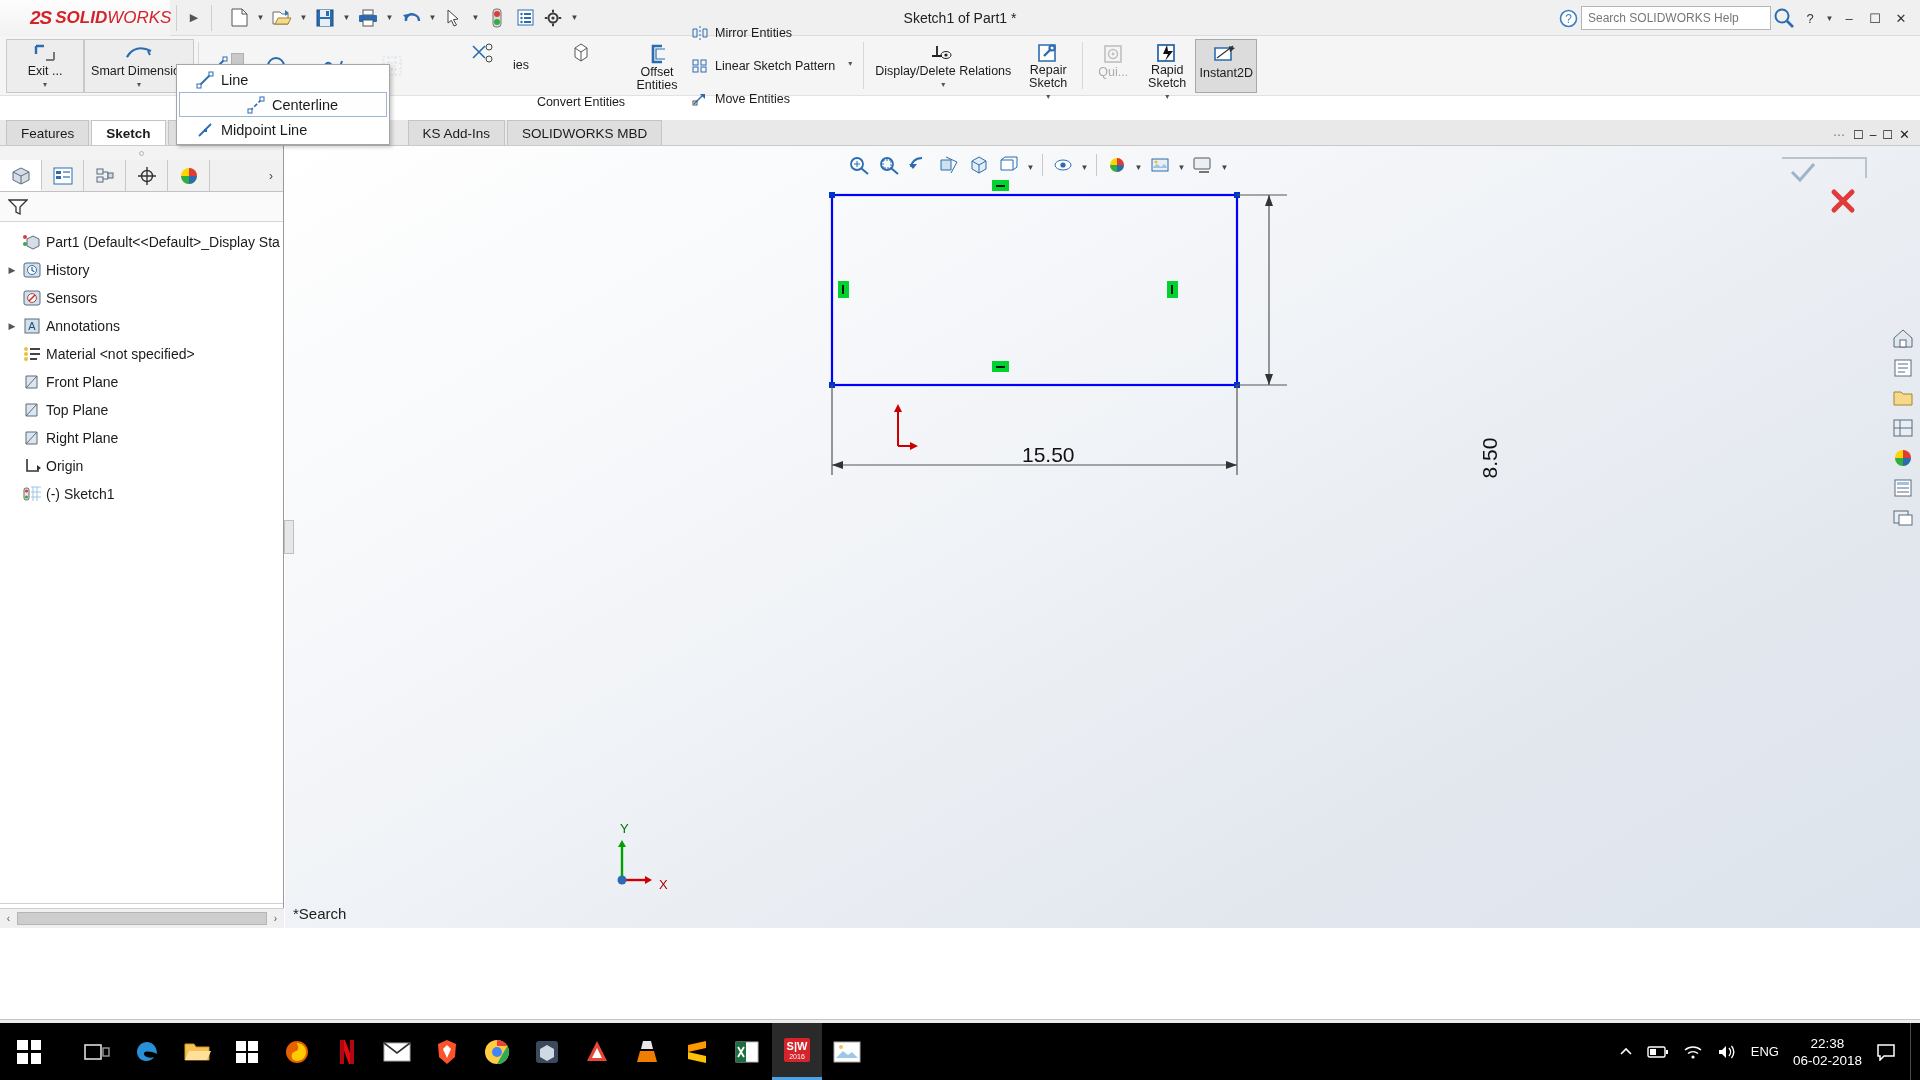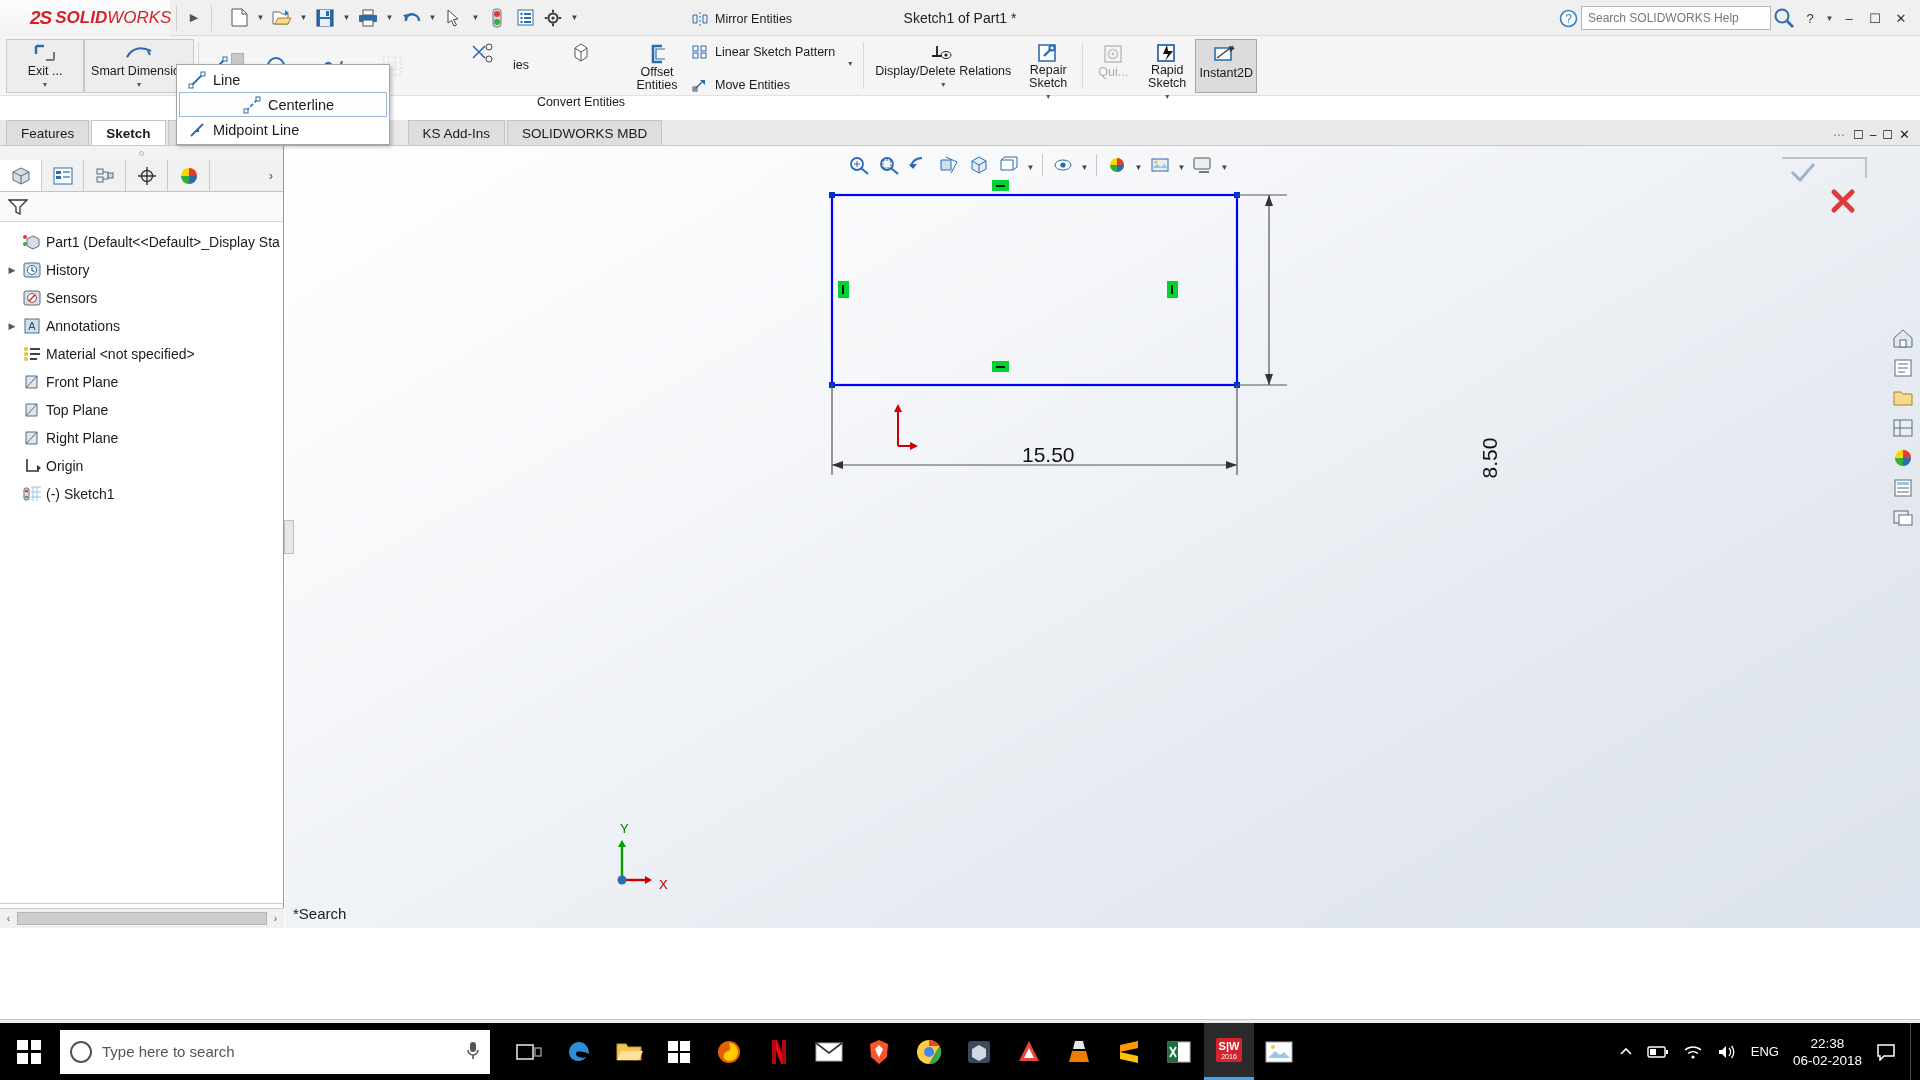--- a/index.html
+++ b/index.html
@@ -53,36 +53,36 @@
   .bigbtn{
     width:78px; display:flex; flex-direction:column; align-items:center; justify-content:flex-start;
     padding-top:3px; font-size:12.5px; color:#1b1b1b; text-align:center; line-height:13px; cursor:default;
   }
   .bigbtn.box{ border:1px solid #c8c8c8; background:#ededed; }
   .bigbtn .ic{ height:24px; display:flex; align-items:center; justify-content:center; }
   .bigbtn .lbl{ padding:0 2px; }
   .bigbtn .dd{ font-size:8px; color:#555; margin-top:auto; padding-bottom:2px;}
   .bigbtn.disabled{ color:#adadad; }
 
-  .smallrow{ display:flex; flex-direction:column; justify-content:flex-end; gap:19px; padding:3px 2px;}
+  .smallrow{ display:flex; flex-direction:column; justify-content:center; gap:19px; padding:3px 2px;}
   .smallbtn{ display:flex; align-items:center; gap:6px; height:17px; font-size:12.5px; padding:0 4px; cursor:default;}
   .smallbtn .ic{ width:18px; display:flex; align-items:center; justify-content:center;}
   .tool-split{ display:flex; align-items:center; }
   .tool-ico{ width:26px; height:26px; display:flex; align-items:center; justify-content:center;}
   .tool-dd{ width:13px; height:26px; display:flex; align-items:center; justify-content:center; font-size:8px; color:#444;}
   .tool-dd.sel{ background:#c9c9c9; border:1px solid #b0b0b0;}
 
   
   .dropmenu{
     position:absolute; left:176px; top:64px; width:214px;
     background:#fff; border:1px solid #a6a6a6; box-shadow:2px 2px 4px rgba(0,0,0,.22);
     z-index:60; padding:2px 0;
   }
   .dropitem{
-    display:flex; align-items:center; height:25px; padding-left:6px; font-size:14.5px; color:#1b1b1b; cursor:default;
+    display:flex; align-items:center; height:25px; padding-left:14px; font-size:14.5px; color:#1b1b1b; cursor:default;
   }
   .dropitem .ic{ width:30px; display:flex; align-items:center; justify-content:center;}
   .dropitem.hl{ border:1px solid #9ab8d6; background:#fefefe; margin:0 2px;justify-content:center;}
 
   
   .tabstrip{
     position:absolute; left:0; top:120px; width:1920px; height:26px;
     background:#e9e9e9; border-bottom:1px solid #c9c9c9; display:flex; align-items:flex-end;
   }
   .tab{
@@ -972,30 +972,20 @@
 
   <div class="taskbar">
     <div class="start">
       <div class="win">
           <i></i>
           <i></i>
           <i></i>
           <i></i>
         </div>
     </div>
-    <div class="srch">
-      <span class="circ"></span>
-      <span>Type here to search</span>
-      <span style="margin-left:auto;">
-        <svg width="14" height="20" viewBox="0 0 14 20">
-            <rect x="4" y="2" width="6" height="10" rx="3" fill="#555"></rect>
-            <path d="M2 10a5 5 0 0 0 10 0M7 15v4" stroke="#555" stroke-width="1.6" fill="none"></path>
-          </svg>
-      </span>
-    </div>
     <div class="tb-apps">
       <div class="tapp">
         <svg width="26" height="22" viewBox="0 0 26 22">
             <rect x="1" y="4" width="16" height="14" fill="none" stroke="#ddd" stroke-width="1.6"></rect>
             <rect x="19" y="7" width="6" height="8" fill="none" stroke="#999" stroke-width="1.4"></rect>
           </svg>
       </div>
       <div class="tapp">
         <svg width="28" height="28" viewBox="0 0 28 28">
             <path d="M24 16c0-8-5-12-10-12S4 8 4 14c0 5 4 9 9 9 4 0 7-2 8-4-2 1-5 1-7 0-3-1-4-4-2-5 3-1 9 0 12 2z" fill="#2b8fd6"></path>

